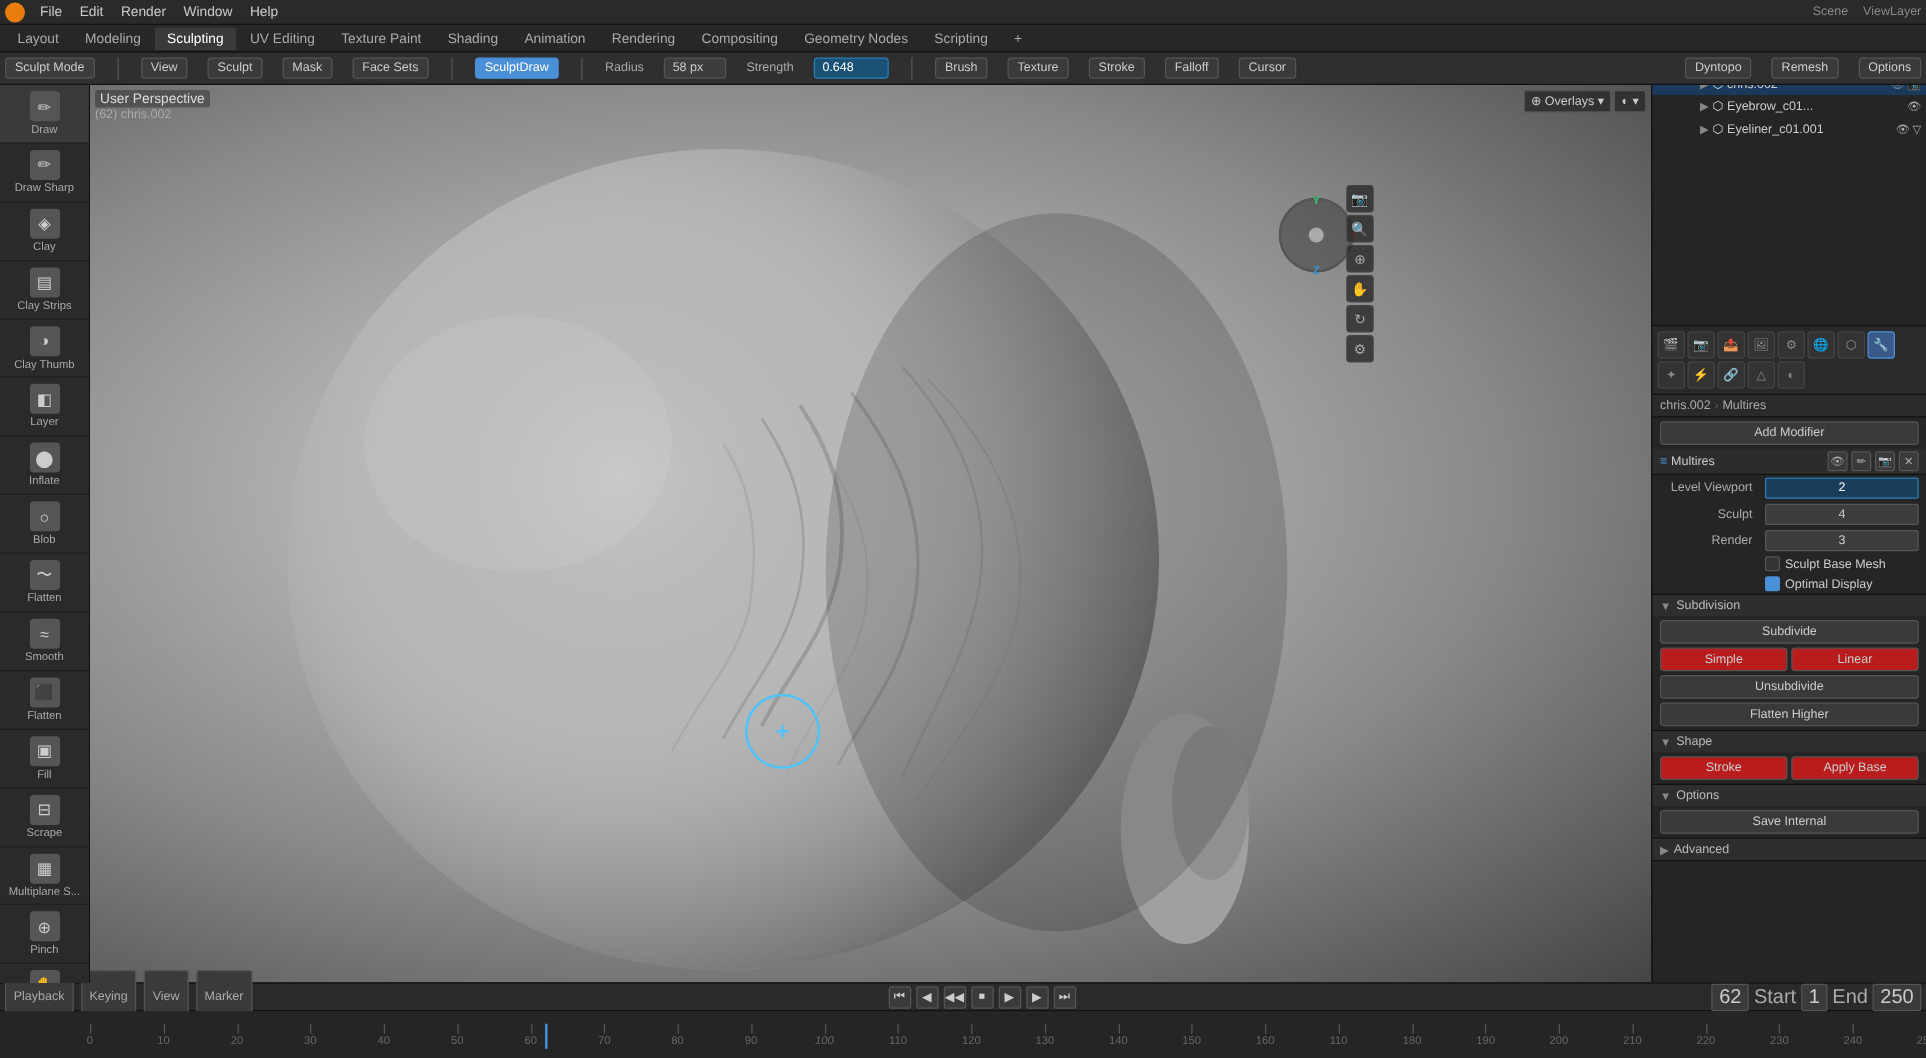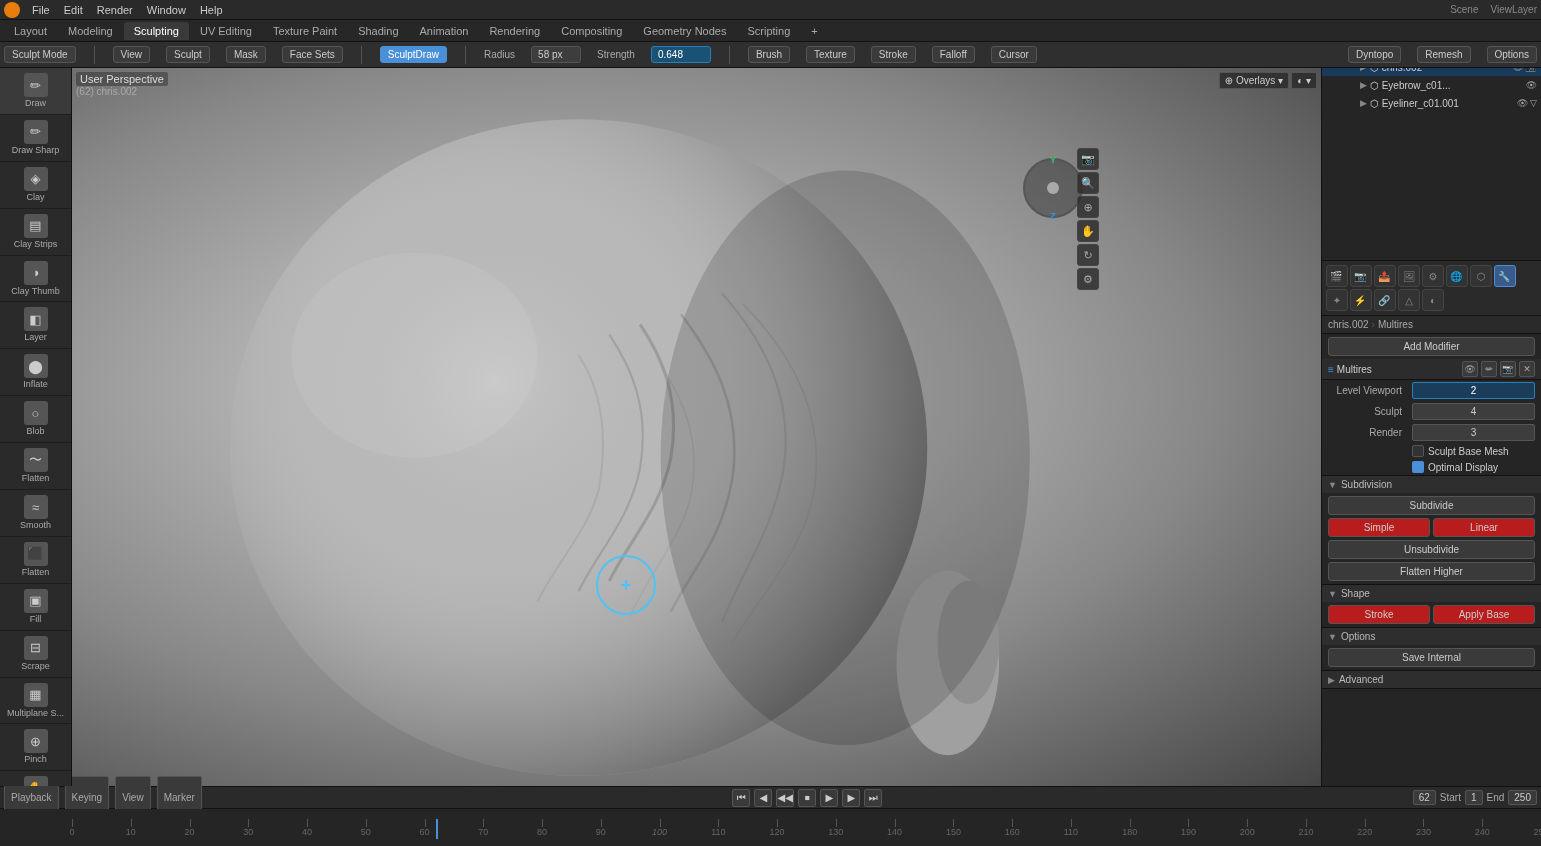--- a/index.html
+++ b/index.html
@@ -505,21 +505,21 @@
       align-items: center;
       justify-content: center;
       font-size: 10px;
       color: #ccc;
       cursor: pointer;
     }
     .timeline-frame-info {
       display: flex;
       align-items: center;
       gap: 4px;
-      font-size: 10px;
+      font-size: 16px;
       color: #aaa;
     }
     .frame-num {
       background: #3a3a3a;
       border: 1px solid #555;
       border-radius: 2px;
       padding: 1px 5px;
       color: #ccc;
     }
     .timeline-ruler {

